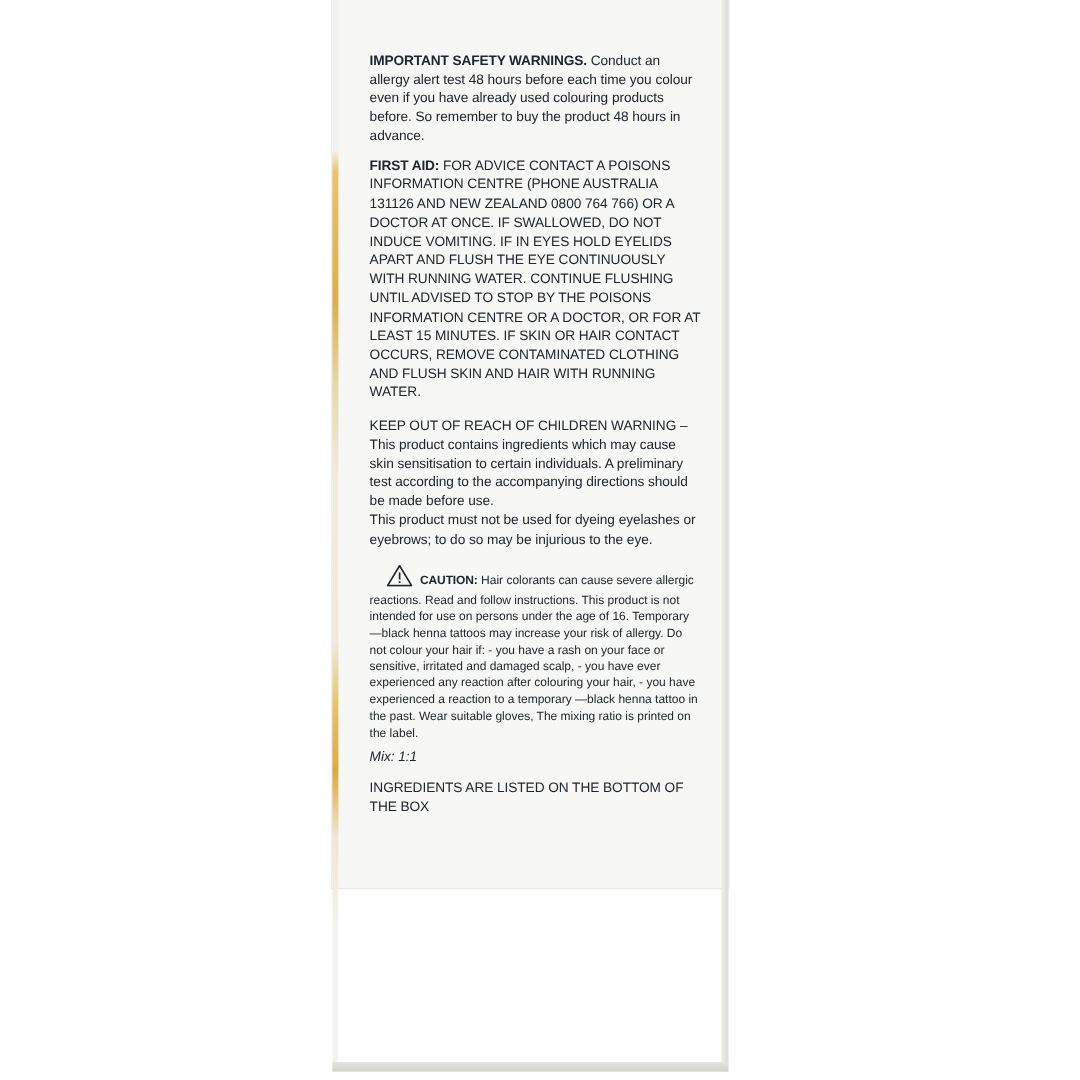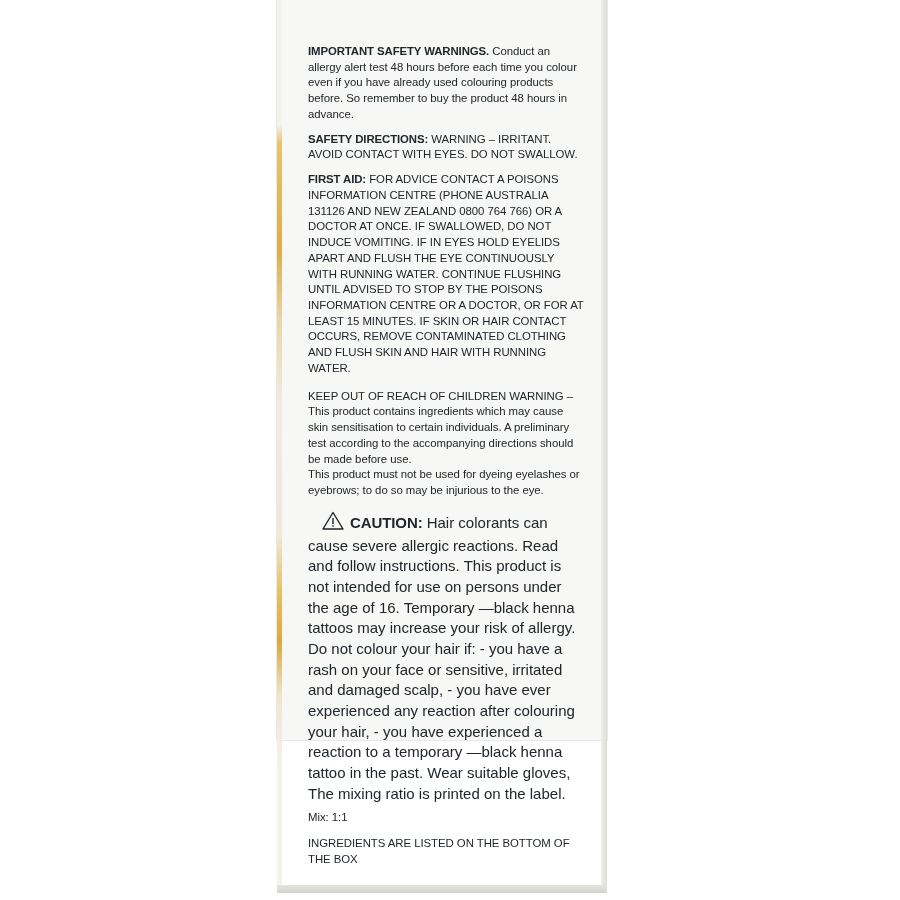--- a/index.html
+++ b/index.html
@@ -84,55 +84,55 @@
   .lead {
     font-weight: bold;
     letter-spacing: -0.1px;
   }
   .block-gap { margin-bottom: 12px; }
 
   
   .caution {
     position: relative;
     margin: 4px 0 6px 0;
-    font-size: 15px;
+    font-size: 10px;
     line-height: 1.38;
     color: #20262d;
   }
   .caution .tri {
     display: inline-block;
     vertical-align: -2px;
     margin: 0 6px 0 14px;
   }
   .caution .cap {
     font-weight: bold;
     letter-spacing: -0.1px;
   }
   .mix {
     margin-top: 0px;
     margin-bottom: 10px;
+    font-style: italic;
   }
   .ingredients-line {
     margin-top: 4px;
     margin-bottom: 0;
   }
 </style>
 </head>
 <body>
 
 <div class="stage">
 
   <div class="box">
 
     <div class="content">
 
       <p class="para"><span class="lead">IMPORTANT SAFETY WARNINGS.</span><span> Conduct an allergy alert test 48 hours before each time you colour even if you have already used colouring products before. So remember to buy the product 48 hours in advance.</span></p>
 
 
-      <p class="para"><span class="lead">SAFETY DIRECTIONS:</span><span> WARNING – IRRITANT. AVOID CONTACT WITH EYES. DO NOT SWALLOW.</span></p>
 
       <p class="para block-gap"><span class="lead">FIRST AID:</span><span> FOR ADVICE CONTACT A POISONS INFORMATION CENTRE (PHONE AUSTRALIA 131126 AND NEW ZEALAND 0800 764 766) OR A DOCTOR AT ONCE. IF SWALLOWED, DO NOT INDUCE VOMITING. IF IN EYES HOLD EYELIDS APART AND FLUSH THE EYE CONTINUOUSLY WITH RUNNING WATER. CONTINUE FLUSHING UNTIL ADVISED TO STOP BY THE POISONS INFORMATION CENTRE OR A DOCTOR, OR FOR AT LEAST 15 MINUTES. IF SKIN OR HAIR CONTACT OCCURS, REMOVE CONTAMINATED CLOTHING AND FLUSH SKIN AND HAIR WITH RUNNING WATER.</span></p>
 
       <p class="para block-gap" style="white-space: pre-line;">KEEP OUT OF REACH OF CHILDREN WARNING – This product contains ingredients which may cause skin sensitisation to certain individuals. A preliminary test according to the accompanying directions should be made before use.
 This product must not be used for dyeing eyelashes or eyebrows; to do so may be injurious to the eye.</p>
 
 
       <div class="caution">
         <span class="tri">
           <svg width="22" height="19" viewBox="0 0 22 19" aria-hidden="true">

